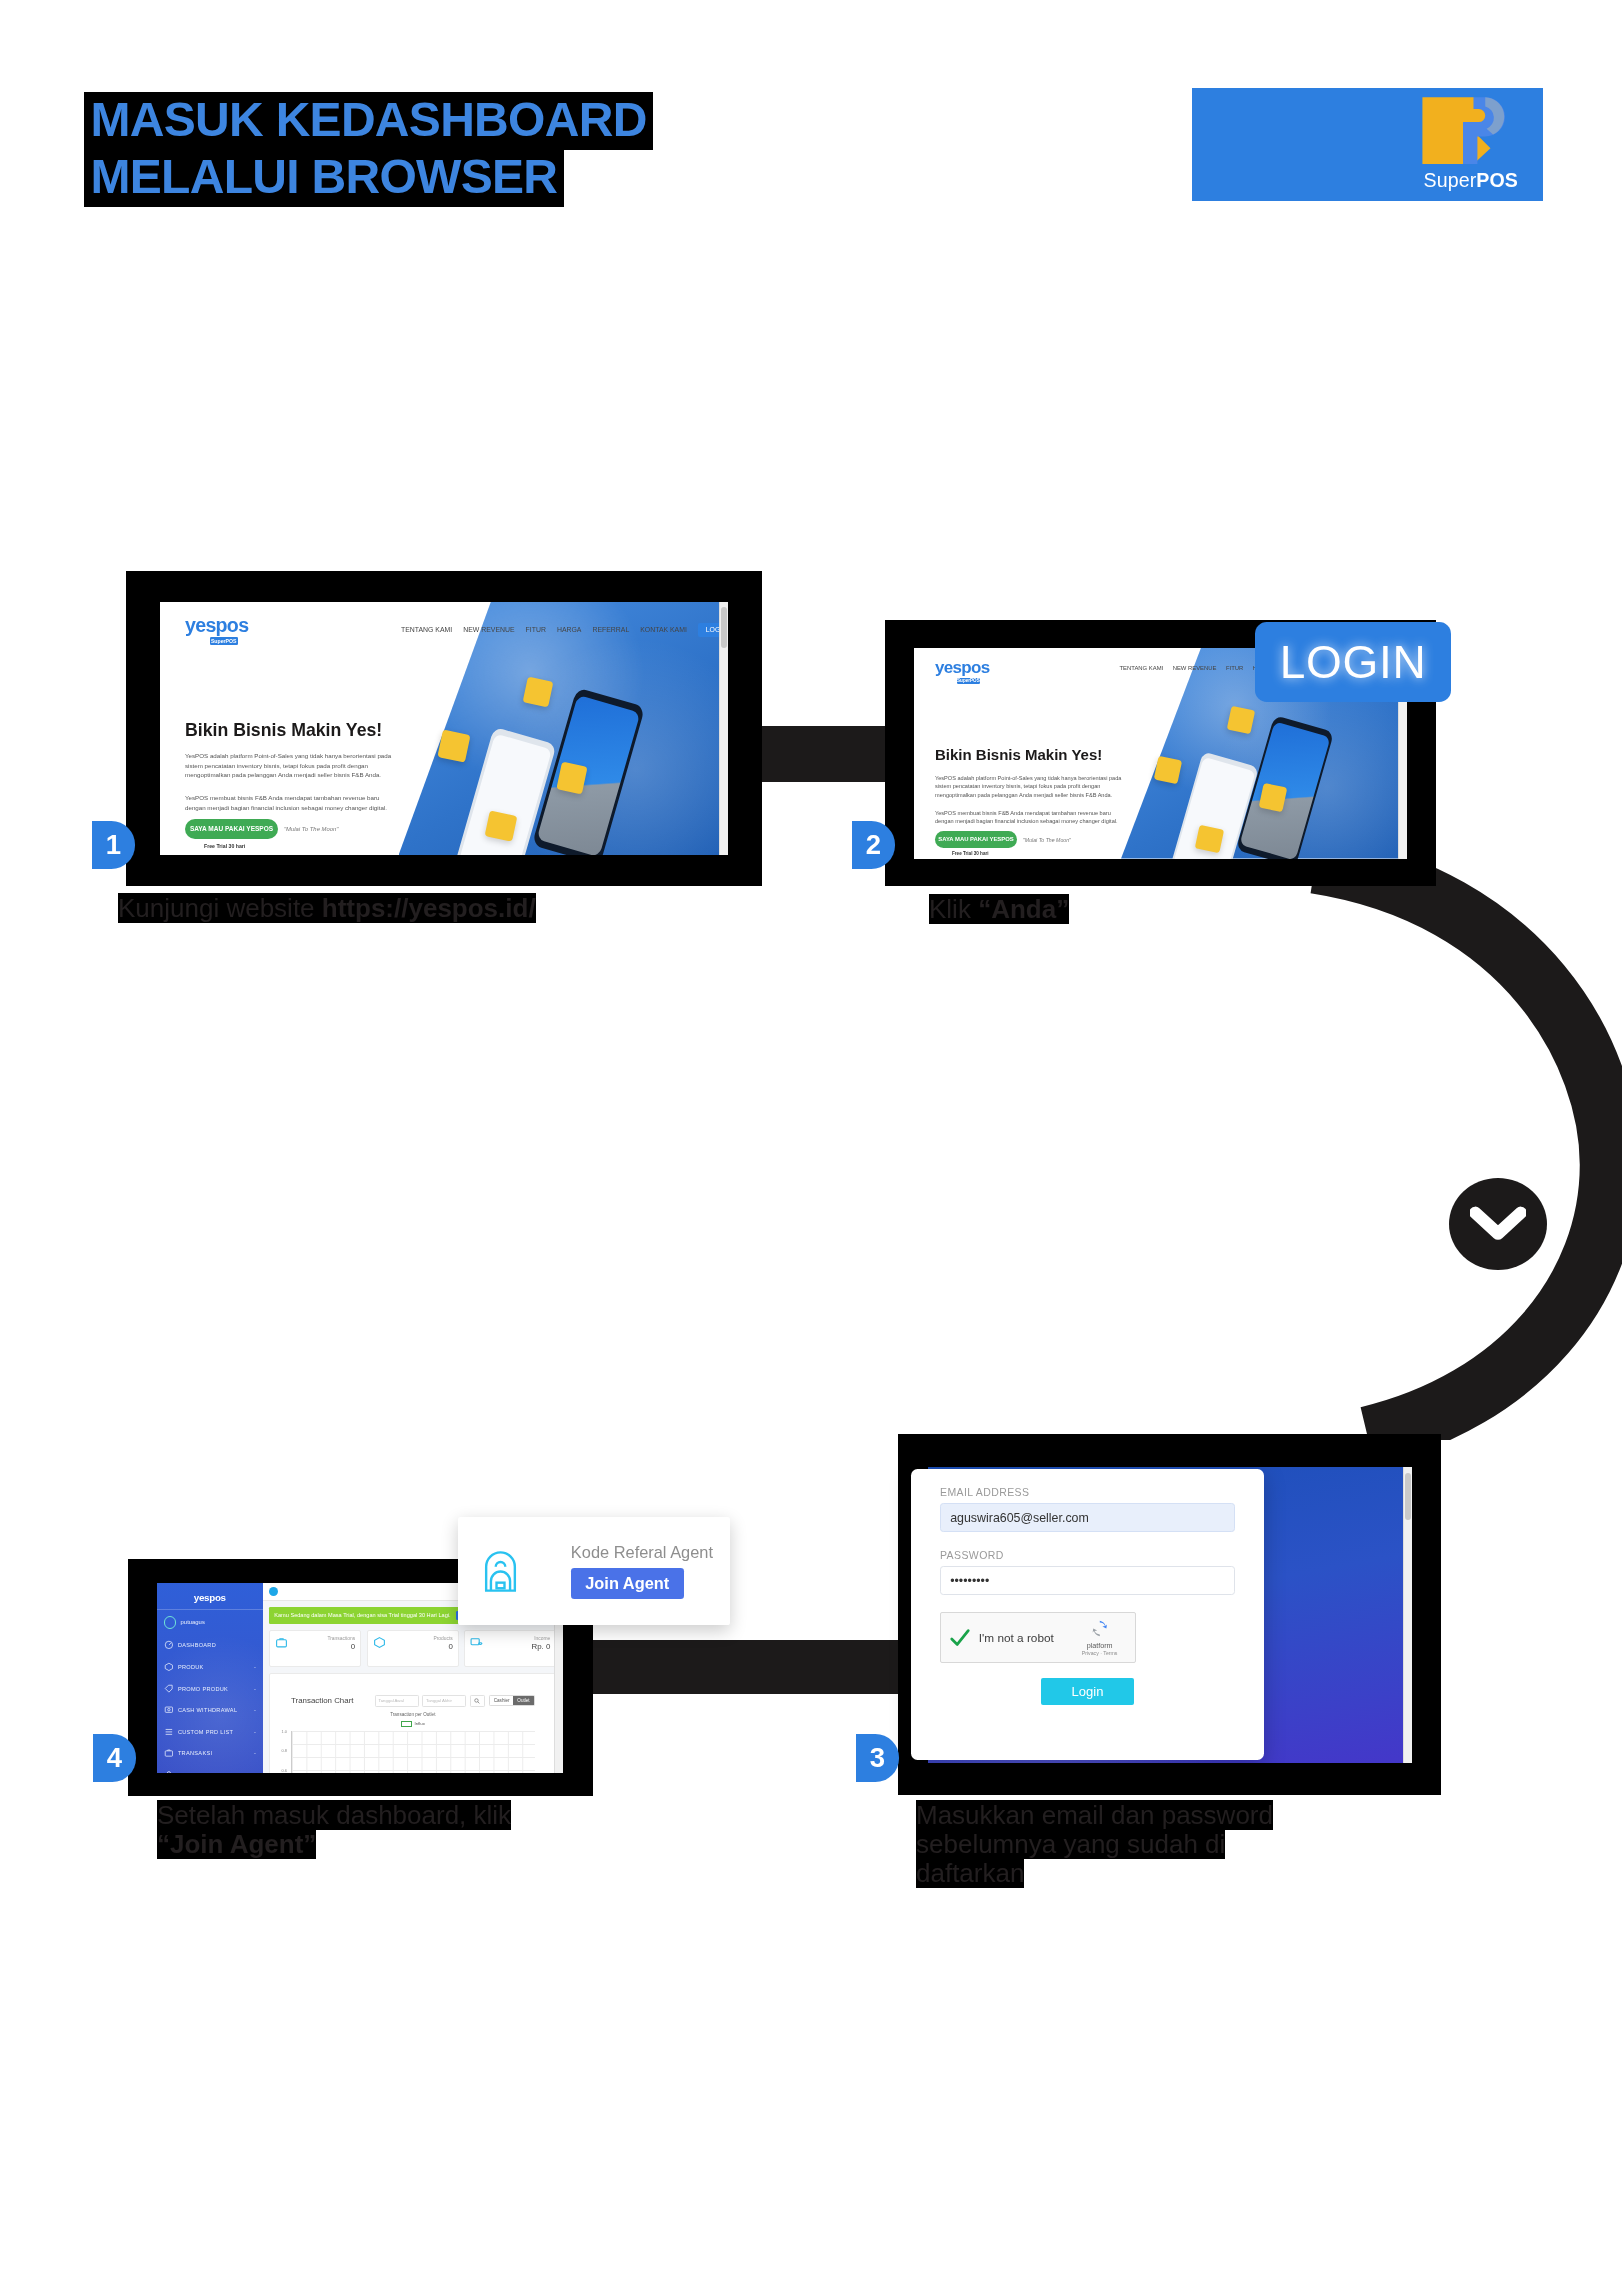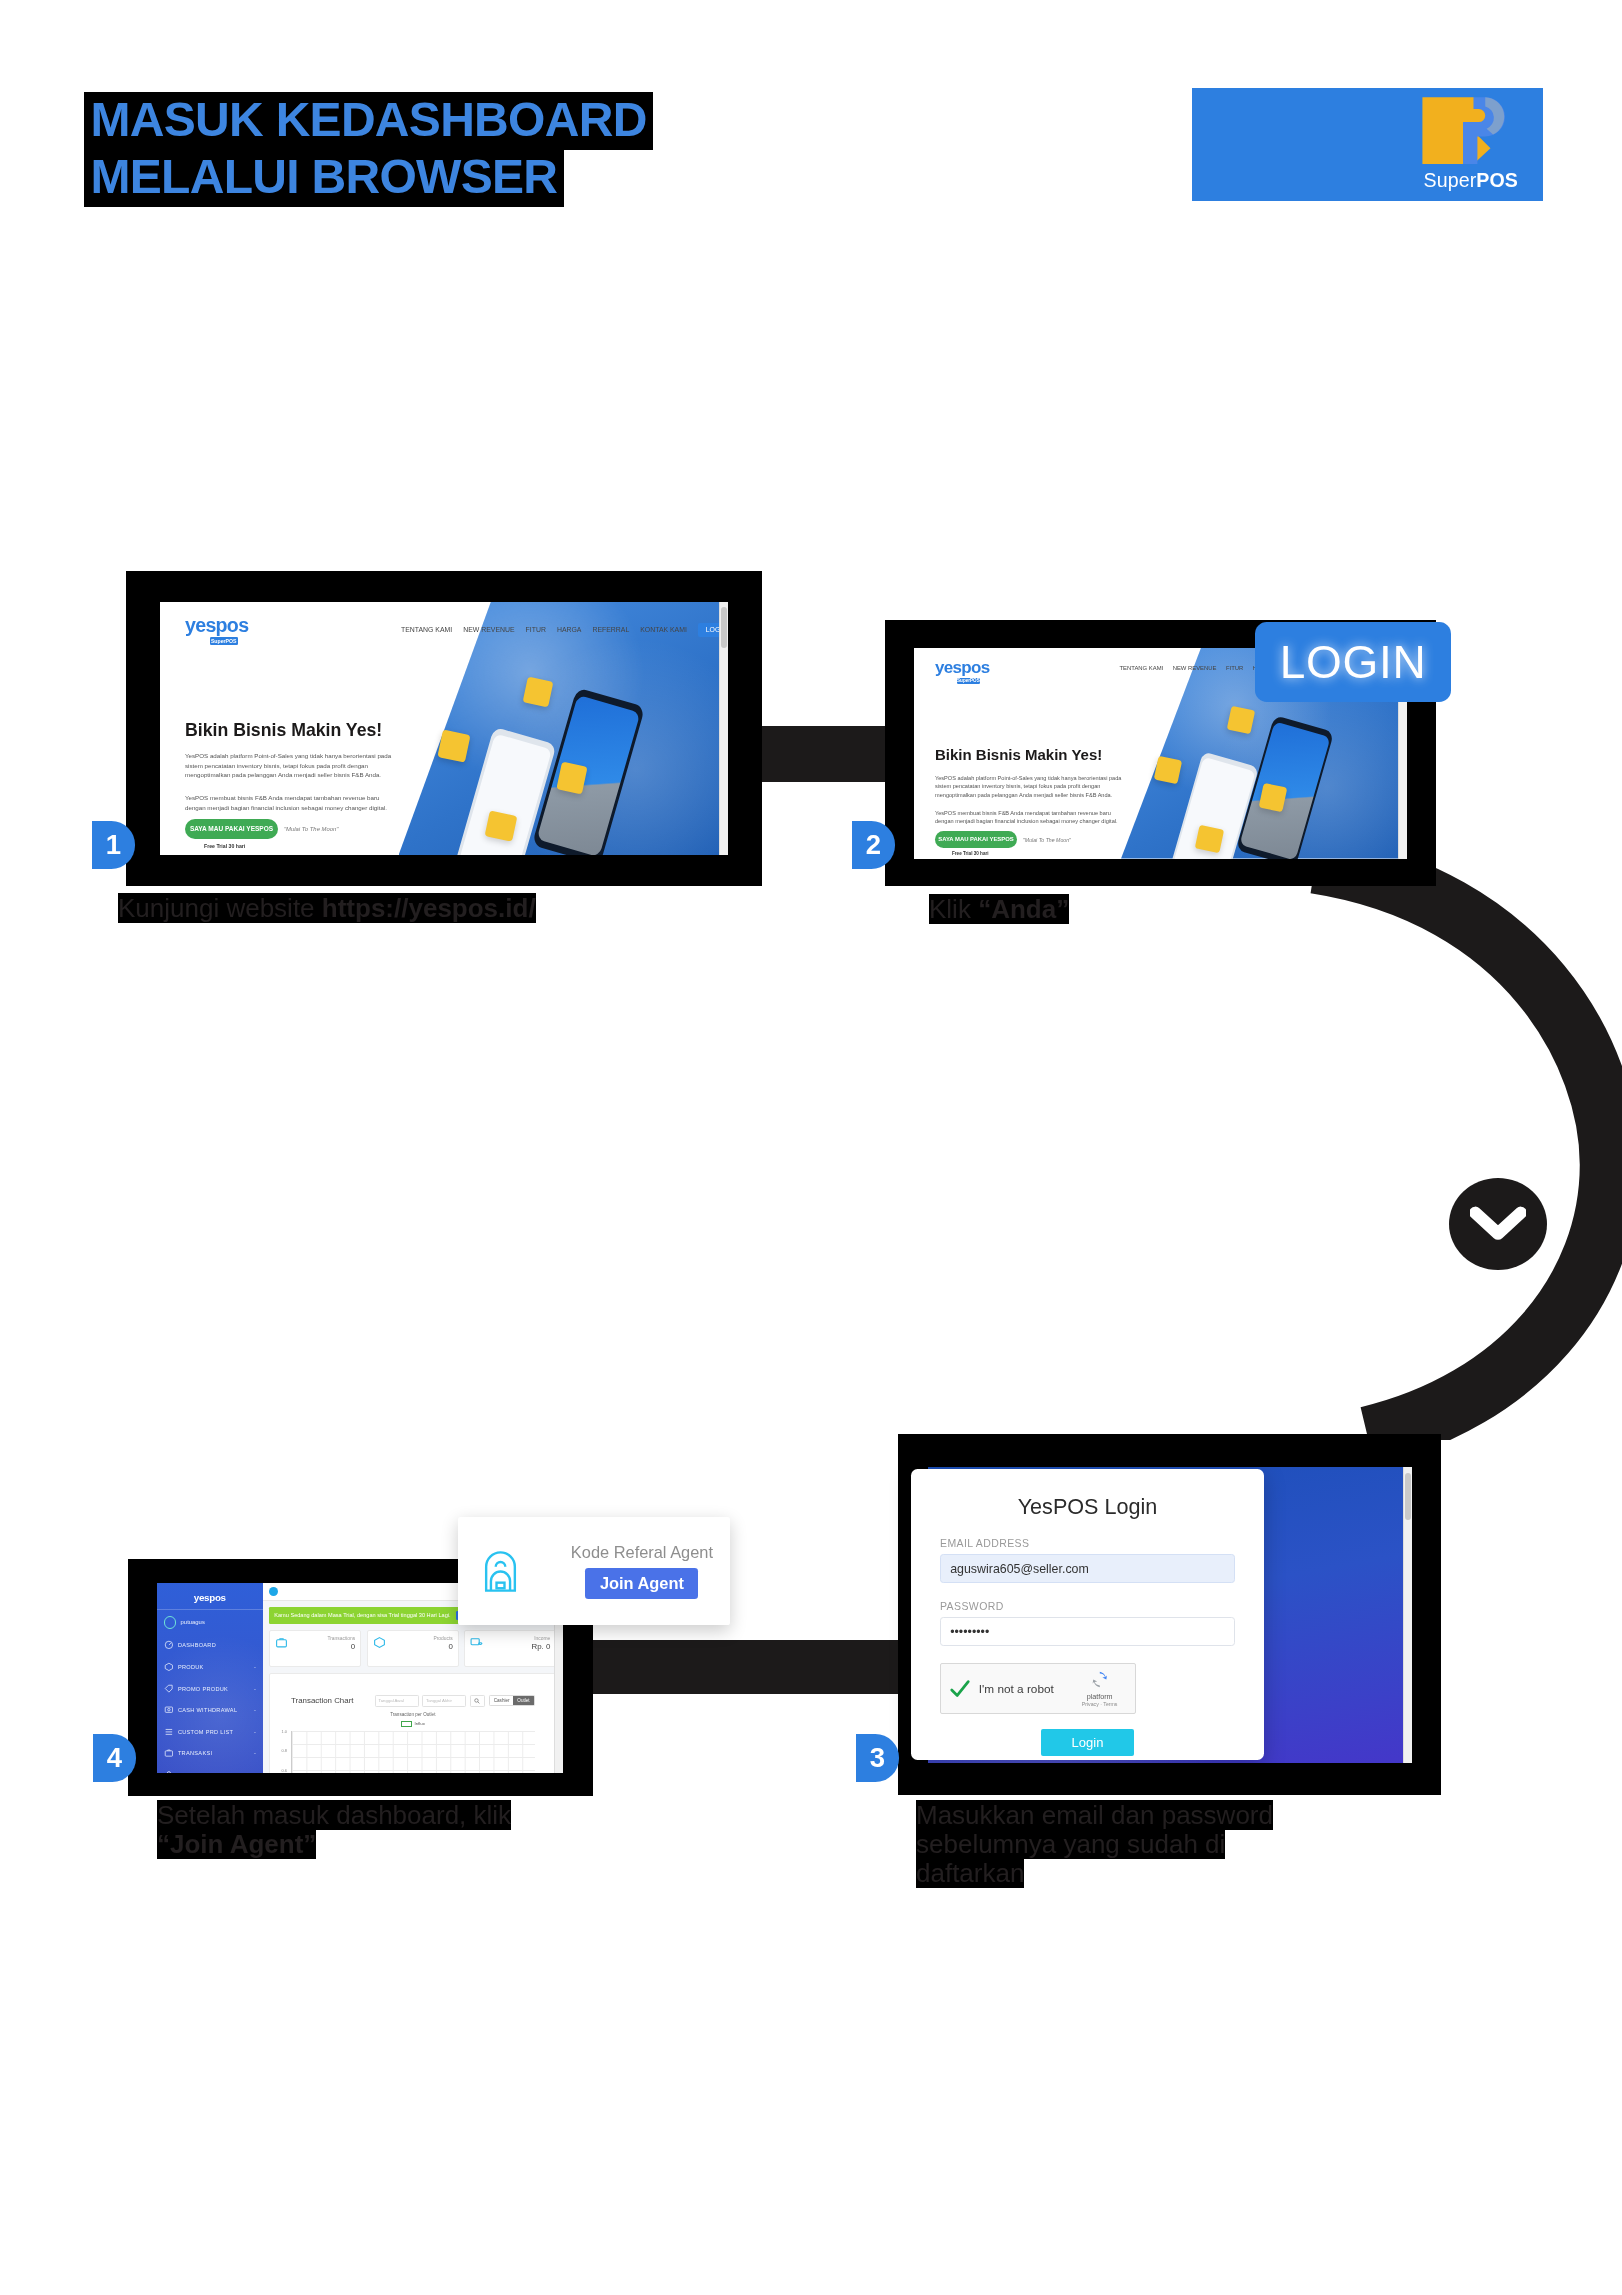--- a/index.html
+++ b/index.html
@@ -167,21 +167,21 @@
     background-image:linear-gradient(to right,#ececec 0.7px,transparent 0.7px),
                      linear-gradient(to bottom,#ececec 0.7px,transparent 0.7px);
     background-size:14.4px 13px;border-left:0.7px solid #ccc;border-bottom:1.3px solid #4aa83f;}
   .ytick{position:absolute;left:-10.5px;font-size:3.9px;color:#888;}
 
   
   #agent-card{position:absolute;left:458px;top:1517px;width:272px;height:108px;
     background:#ffffff;border-radius:2.6px;box-shadow:0 5.2px 17px rgba(0,0,0,.20);
     z-index:32;display:flex;align-items:center;padding:0 17px;box-sizing:border-box;}
   #agent-card .bag{width:51px;height:51px;flex:none;}
-  #agent-card .rt{margin-left:auto;text-align:center;}
+  #agent-card .rt{margin-left:auto;text-align:left;}
   #agent-card .kode{font-size:16.4px;color:#8e8e8e;}
   #agent-card .join{margin-top:5.9px;background:#4a72e8;color:#fff;font-size:16.4px;
     font-weight:bold;border-radius:3.3px;padding:5.9px 14.4px;display:inline-block;}
 </style>
 </head>
 <body>
 
 <div id="title-block">
   <span class="title-line">MASUK KEDASHBOARD</span>
   <span class="title-line">MELALUI BROWSER</span>
@@ -325,21 +325,20 @@
         </span>
       </div>
       <div class="scrollbar">
           <i></i>
         </div>
     </div>
   </div>
 </div>
 
 <div id="login-card">
-  <h2>YesPOS Login</h2>
   <div class="fld-label">EMAIL ADDRESS</div>
   <div class="fld filled">aguswira605@seller.com</div>
   <div class="fld-label">PASSWORD</div>
   <div class="fld">•••••••••</div>
   <div id="captcha">
     <svg class="tick" viewBox="0 0 24 24">
         <path d="M3 13 L9 19 L21 4" fill="none" stroke="#1aa34a" stroke-width="3" stroke-linecap="round" stroke-linejoin="round"></path>
       </svg>
     <div class="txt">I'm not a robot</div>
     <div class="rc">

